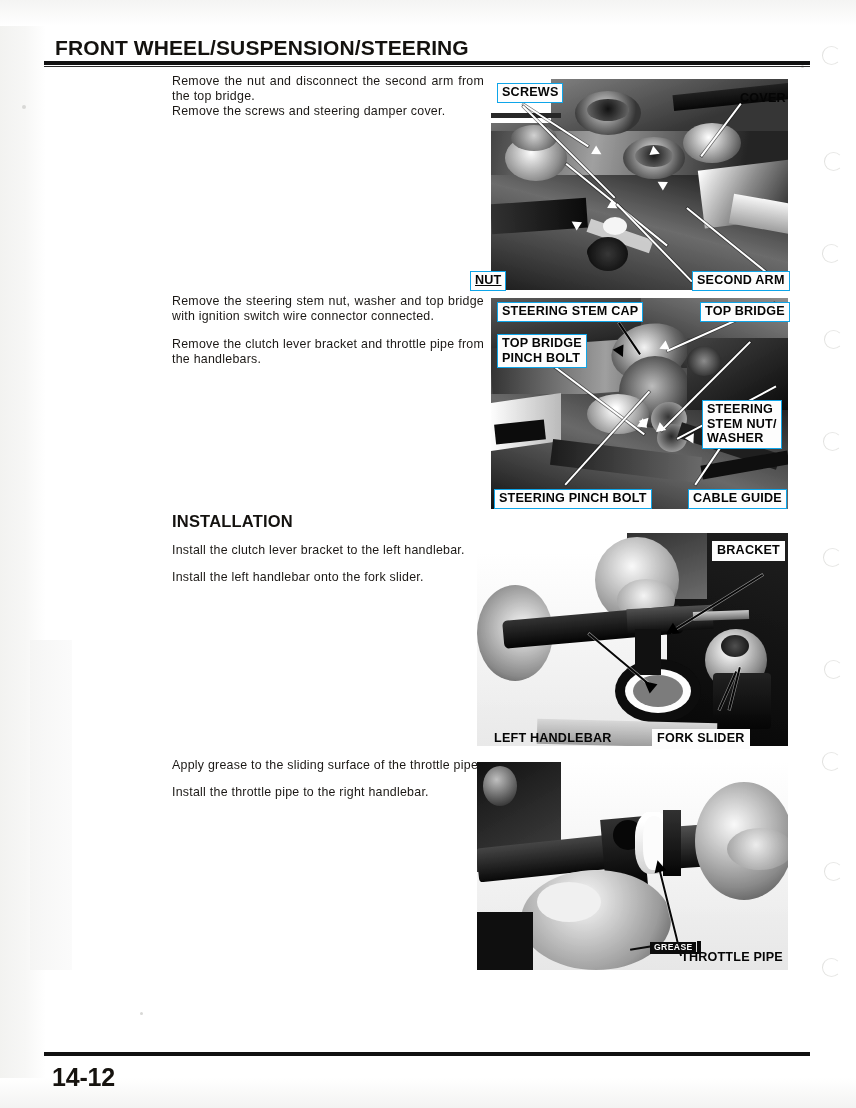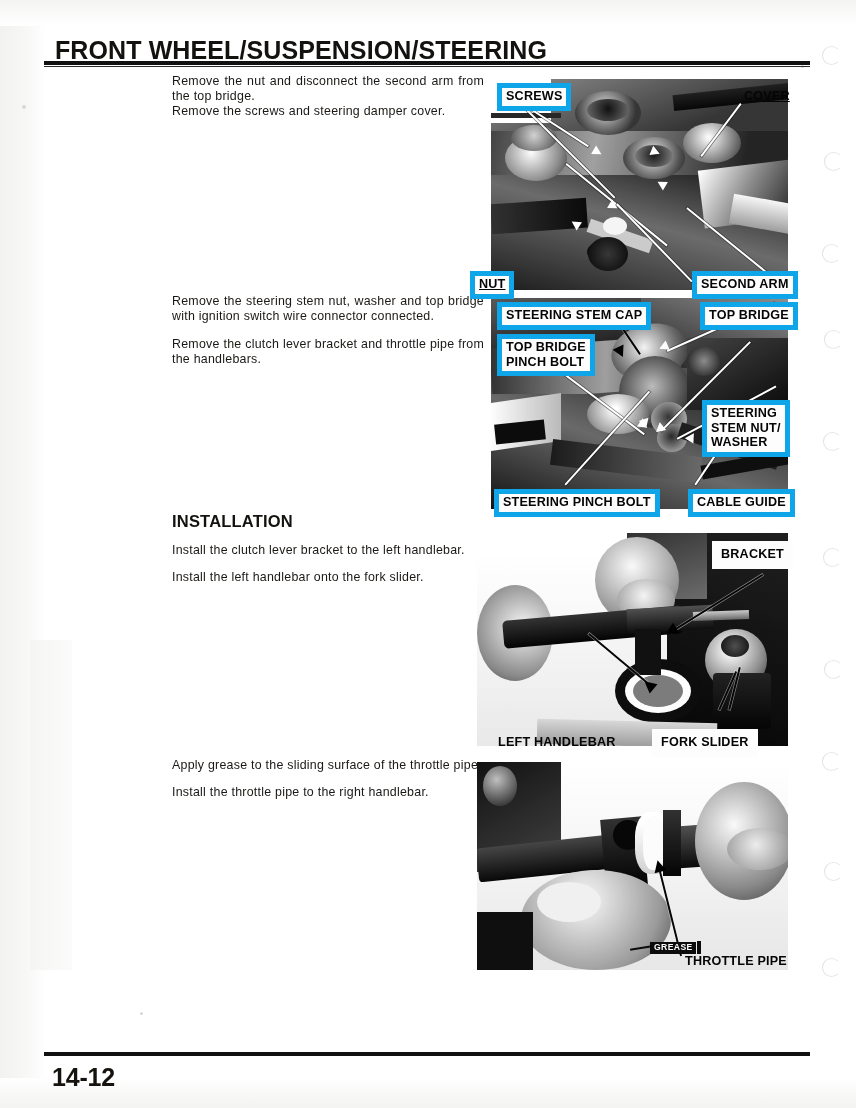--- a/index.html
+++ b/index.html
@@ -57,21 +57,21 @@
   .speck {
     position: absolute;
     background: #d8d8d6;
     border-radius: 50%;
   }
 
   
   .page-header {
     position: absolute;
     left: 55px; top: 36px;
-    font-size: 25px;
+    font-size: 21px;
     font-weight: bold;
     letter-spacing: .1px;
     color: #14120f;
     white-space: nowrap;
   }
   .rule-top {
     position: absolute;
     left: 44px; top: 61px;
     width: 766px; height: 4px;
     background: #111;
@@ -127,21 +127,21 @@
   
   .callout {
     position: absolute;
     background: #fdfdfd;
     color: #050505;
     font-size: 12.6px;
     font-weight: bold;
     line-height: 14.6px;
     letter-spacing: .2px;
     padding: 1px 4px 2px 4px;
-    border: 5px solid #0ea5e9;
+    border: 1px solid #0ea5e9;
     white-space: pre;
     z-index: 6;
   }
   .callout.noborder { border-color: transparent; }
 
   
   .leader {
     position: absolute;
     height: 1.6px;
     background: #f2f2f0;
@@ -272,21 +272,21 @@
     <div class="leader" style="left:176px; top:166px; width:130px; transform:rotate(-141deg);"></div>
     <div class="leader" style="left:196px; top:128px; width:122px; transform:rotate(39deg);"></div>
     <div class="leader" style="left:126px; top:124px; width:108px; transform:rotate(46deg);"></div>
     <div class="arrowhead" style="left:102px; top:68px; border-width:5px 0 5px 9px; border-color:transparent transparent transparent #f4f4f0; transform:rotate(30deg);"></div>
     <div class="arrowhead" style="left:160px; top:68px; border-width:5px 0 5px 9px; border-color:transparent transparent transparent #f4f4f0; transform:rotate(22deg);"></div>
     <div class="arrowhead" style="left:166px; top:100px; border-width:5px 0 5px 9px; border-color:transparent transparent transparent #f4f4f0; transform:rotate(210deg);"></div>
     <div class="arrowhead" style="left:80px;  top:140px; border-width:5px 0 5px 9px; border-color:transparent transparent transparent #f4f4f0; transform:rotate(212deg);"></div>
     <div class="arrowhead" style="left:118px; top:122px; border-width:5px 0 5px 9px; border-color:transparent transparent transparent #f4f4f0; transform:rotate(30deg);"></div>
   </div>
   <div class="callout" style="left:497px; top:83px;">SCREWS</div>
-  <div class="callout noborder" style="left:735px; top:83px; background:transparent;text-decoration:underline;">COVER</div>
+  <div class="callout noborder" style="left:735px; top:89px; background:transparent;">COVER</div>
   <div class="callout" style="left:470px; top:271px;text-decoration:underline;">NUT</div>
   <div class="callout" style="left:692px; top:271px;">SECOND ARM</div>
 
   <div class="photo" style="left:491px; top:298px; width:297px; height:211px;">
     <div class="px" style="inset:0; background:#545452;"></div>
     <div class="bar" style="left:0; top:0; width:297px; height:54px; background:linear-gradient(170deg,#5e5e5a,#1f1f1d 80%);"></div>
     <div class="bar" style="left:150px; top:0; width:150px; height:70px; background:linear-gradient(200deg,#8e8e88,#2b2b29);"></div>
     <div class="bar" style="left:0; top:44px; width:190px; height:52px; background:linear-gradient(95deg,#3a3a38,#9c9c96 60%,#4a4a48); transform:rotate(-4deg);"></div>
     <div class="bar" style="left:0; top:96px; width:297px; height:115px; background:linear-gradient(20deg,#1e1e1c,#6c6c68 50%,#232321);"></div>
     <div class="blob" style="left:120px; top:26px; width:78px; height:56px; background:radial-gradient(circle at 44% 40%,#e7e7e2,#6b6b66 60%,#292927); transform:rotate(-12deg);"></div>

